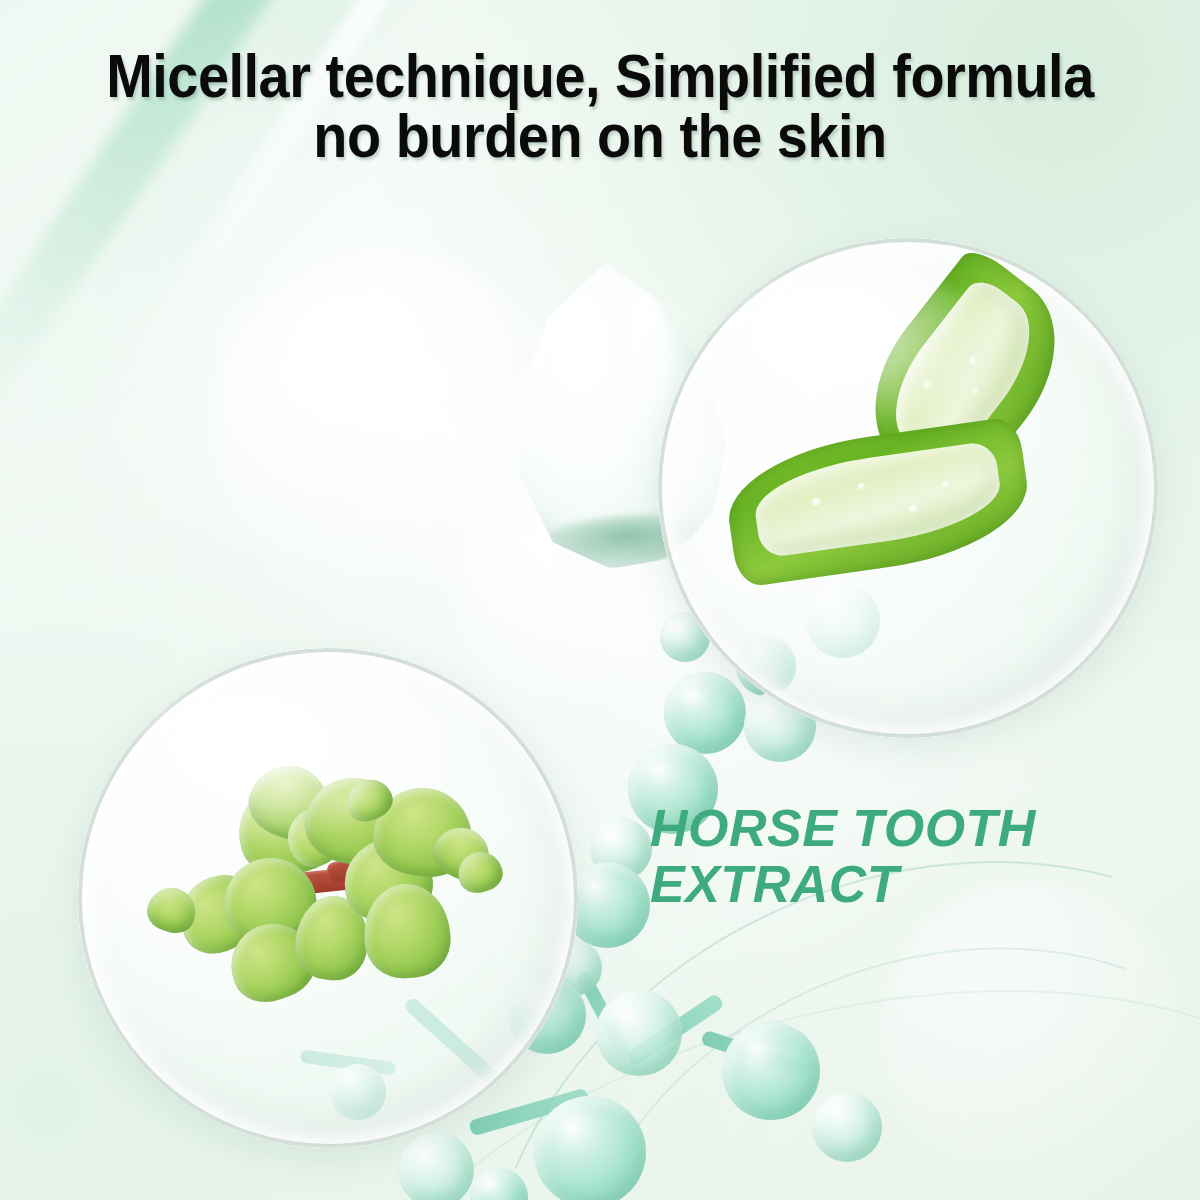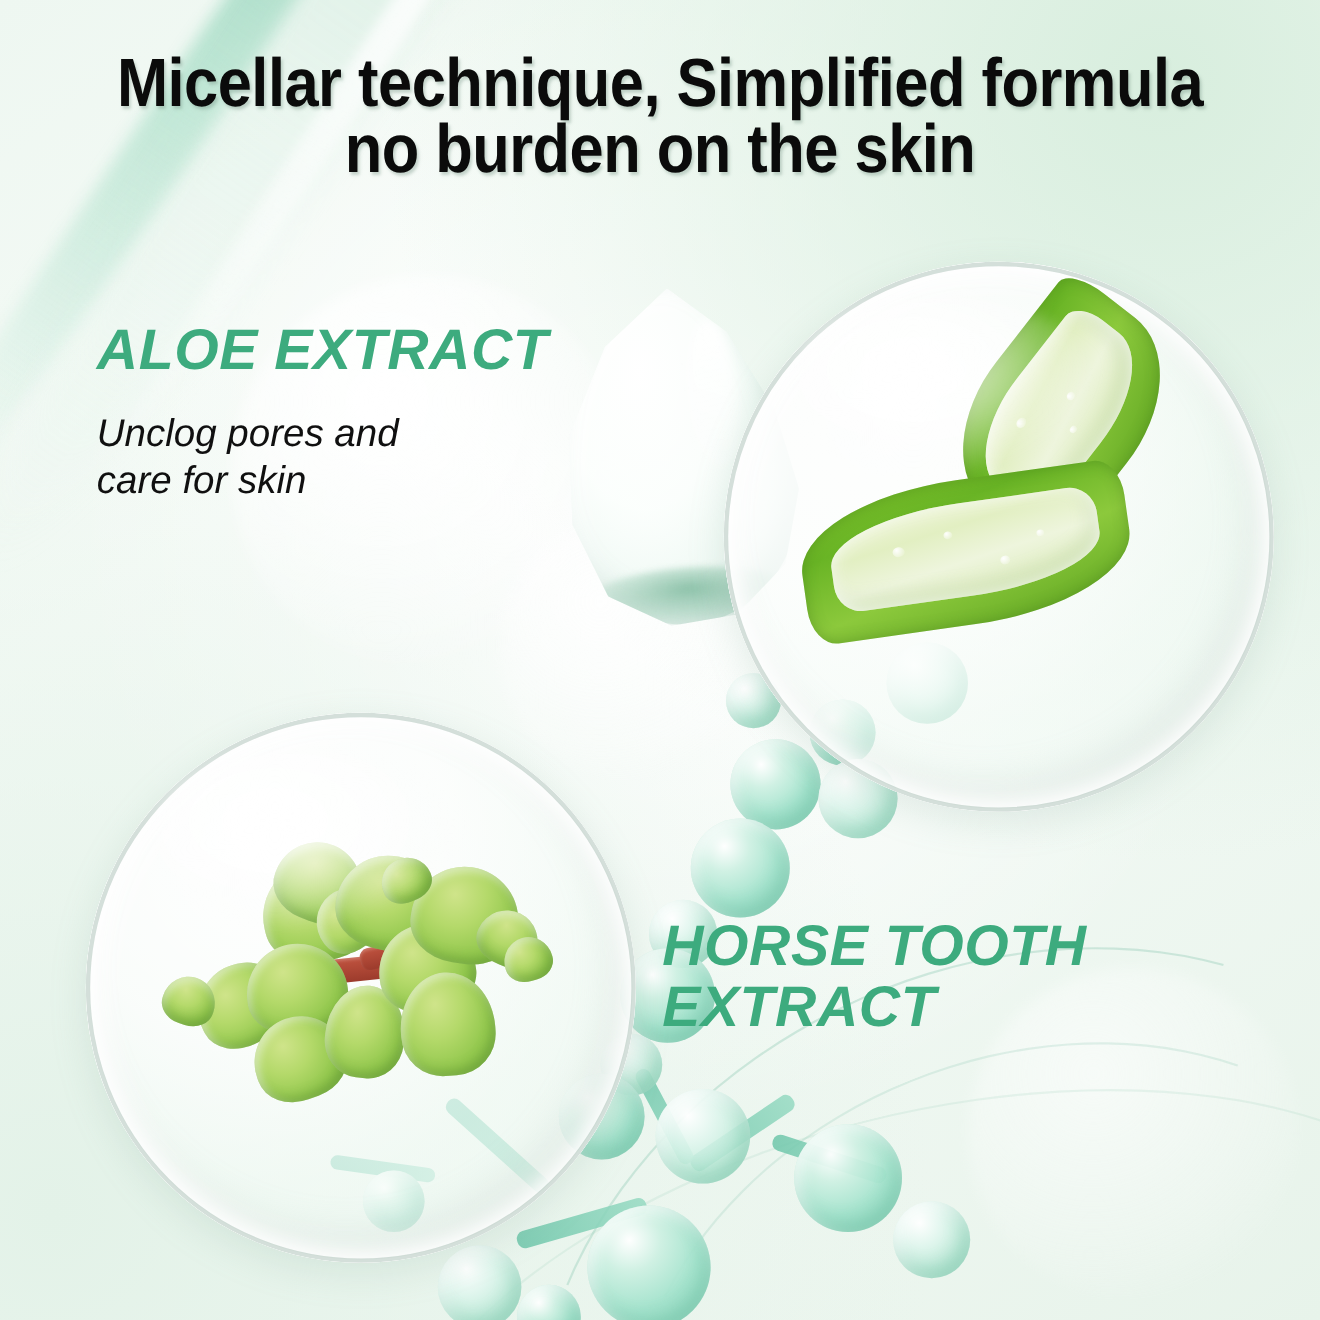--- a/index.html
+++ b/index.html
@@ -127,21 +127,21 @@
     font-family: "Liberation Sans", sans-serif;
     font-style: italic;
     font-weight: 400;
     font-size: 35px;
     line-height: 43px;
     color: #101010;
     white-space: pre-line;
   }
 
   #aloe-block  { left: 88px;  top: 290px; width: 480px; }
-  #horse-block { left: 602px; top: 800px; width: 500px; margin-top: 32px; }
+  #horse-block { left: 650px; top: 800px; width: 500px; }
 
   
   .sphere {
     position: absolute;
     border-radius: 50%;
     overflow: hidden;
     z-index: 20;
     background:
       radial-gradient(circle at 32% 26%, rgba(255,255,255,0.97) 0%, rgba(255,255,255,0.78) 34%, rgba(246,252,248,0.62) 60%, rgba(236,247,241,0.55) 100%);
     box-shadow:
@@ -367,24 +367,19 @@
       <div class="pleaf" style="left:266px; top:192px; width:88px;  height:80px;  transform:rotate(-10deg);"></div>
       <div class="pleaf" style="left:296px; top:140px; width:98px;  height:88px;  transform:rotate(8deg);"></div>
       <div class="pleaf" style="left:286px; top:236px; width:86px;  height:94px;  transform:rotate(-4deg);"></div>
       <div class="pleaf" style="left:356px; top:180px; width:56px;  height:50px;  transform:rotate(26deg);"></div>
       <div class="pleaf" style="left:380px; top:204px; width:44px;  height:40px;  transform:rotate(-16deg);"></div>
       <div class="pleaf" style="left:70px;  top:240px; width:48px;  height:44px;  transform:rotate(18deg);"></div>
       <div class="pleaf" style="left:268px; top:132px; width:46px;  height:40px;  transform:rotate(-24deg);"></div>
     </div>
   </div>
 
-  <div class="ing" id="aloe-block">
-    <div class="ing-title">ALOE EXTRACT</div>
-    <div class="ing-desc">Unclog pores and
-care for skin</div>
-  </div>
 
   <div class="ing" id="horse-block">
     <div class="ing-title">HORSE TOOTH
 EXTRACT</div>
   </div>
 
 </div>
 
 </body></html>

